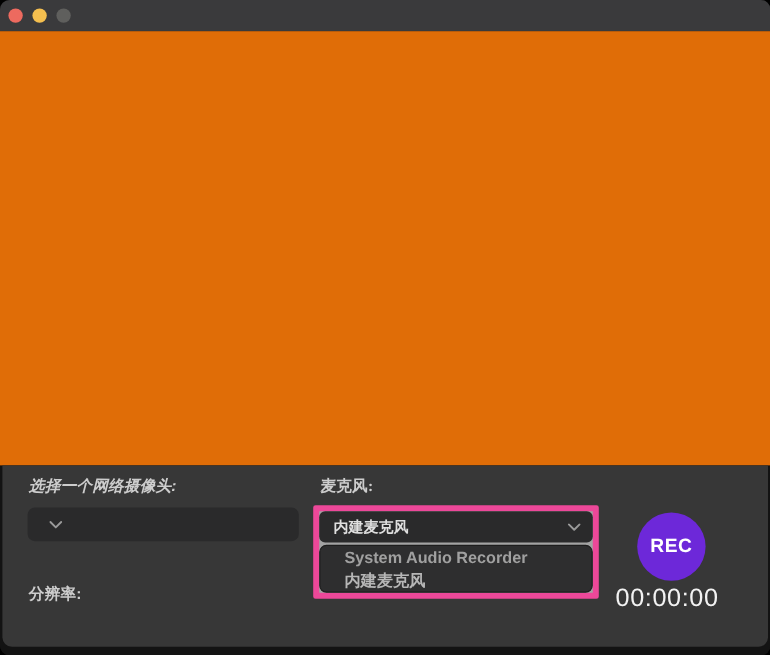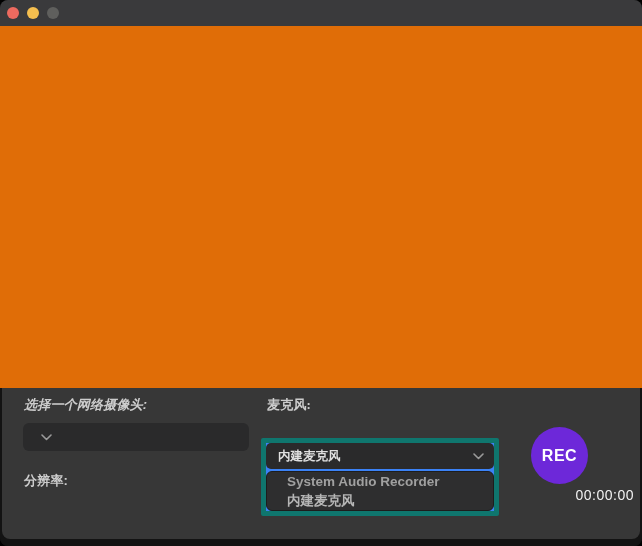--- a/index.html
+++ b/index.html
@@ -51,29 +51,29 @@
   .select .val {
     font-size:12.5px; font-weight:600; color:#dfdfdf; white-space:nowrap;
     overflow:hidden;
   }
   .chev { width:11px; height:7px; flex:0 0 auto; margin-left:6px; }
   .chev polyline { fill:none; stroke:#9a9a9a; stroke-width:1.6; stroke-linecap:round; stroke-linejoin:round; }
 
   
   .lbl-webcam { top:8px;  left:22px;font-style:italic; }
   .sel-webcam { top:35px; left:21px; width:226px; }
-  .lbl-res    { top:84px; left:22px; }
+  .lbl-res    { top:98px; left:22px; }
   .sel-res    { top:112px; left:21px; width:226px; }
 
   
   .lbl-mic { top:8px; left:265px;font-family:Liberation Serif, serif; }
   .mic-group {
     position:absolute; top:33px; left:259px; width:238px;
-    border:5px solid #0f766e; border-radius:2px;
-    background:#3b82f6; padding:0;margin-top:17px;
+    border:5px solid #ec4899; border-radius:2px;
+    background:#a3a3a3; padding:0;
   }
   .sel-mic { position:relative; top:0; left:0; width:228px; height:26px; border-radius:5px; }
   .mic-menu {
     position:relative; margin-top:2px; width:228px; height:40px;
     background:#2e2e2f; border:1px solid #1d1d1d; border-radius:6px;
     padding:1px 0 0 20px; display:flex; flex-direction:column; justify-content:center; gap:1px;
   }
   .mic-item { font-size:13.5px; line-height:18px; white-space:nowrap; cursor:default; }
   .mic-item-0 { color:#a0a0a0; font-weight:600; }
   .mic-item-1 { color:#b6b6b6; font-weight:600; }
@@ -82,21 +82,21 @@
 
   
   .rec-btn {
     position:absolute; top:39px; left:529px; width:57px; height:57px;
     border-radius:50%; background:#6d28d9; border:none;
     display:flex; align-items:center; justify-content:center; cursor:pointer;text-align:right;
   }
   .rec-btn span { color:#fff; font-size:16px; font-weight:700; letter-spacing:.5px; }
   .timer {
     position:absolute; top:99px; left:511px; width:121px;
-    text-align:right; color:#f2f2f2; font-size:14px; font-weight:500;
+    text-align:left; color:#f2f2f2; font-size:21px; font-weight:500;
     letter-spacing:.5px;
   }
 </style>
 </head>
 <body>
 
 <div class="window">
 
   <div class="titlebar">
     <div class="traffic-lights">

